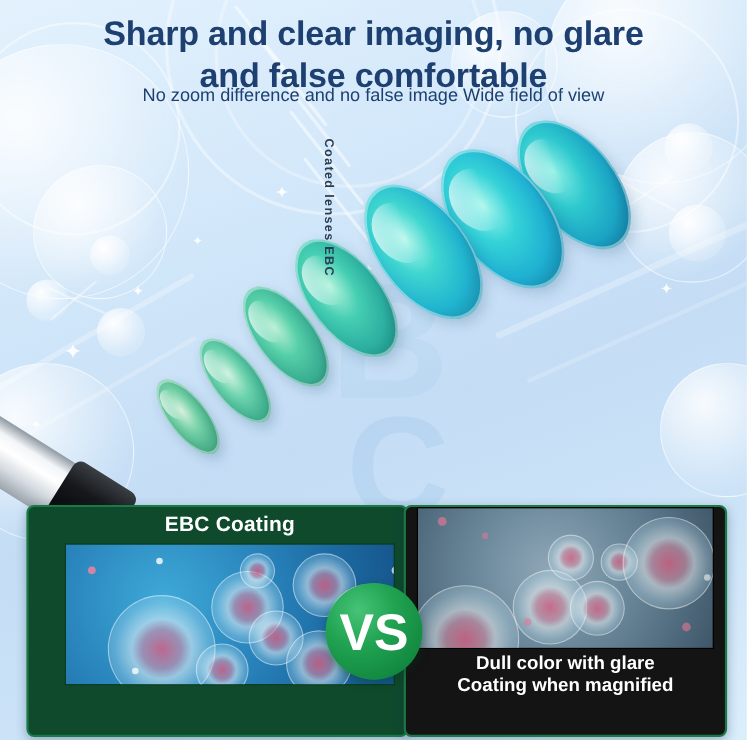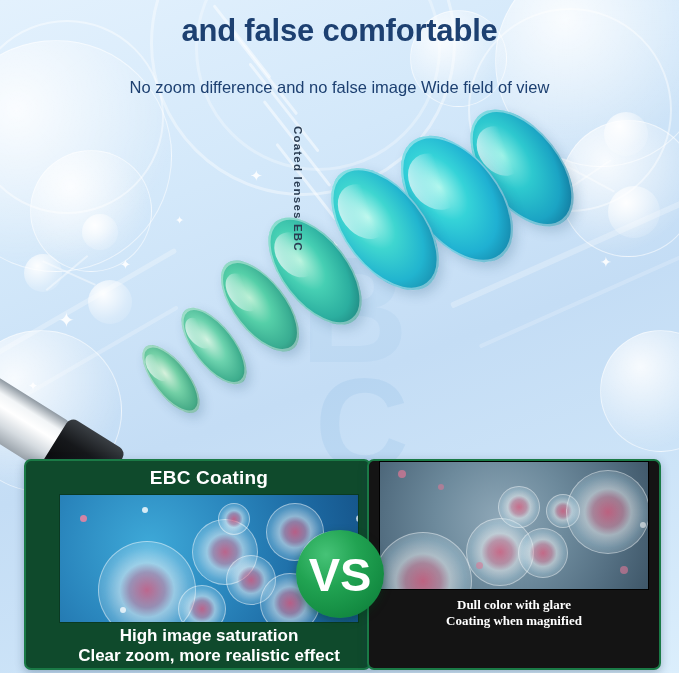--- a/index.html
+++ b/index.html
@@ -203,51 +203,48 @@
         <div class="cellA" style="left:200px;top:78px;width:58px;height:58px;"></div>
         <div class="cellA" style="left:158px;top:8px;width:30px;height:30px;"></div>
         <div class="cellA" style="left:118px;top:90px;width:46px;height:46px;"></div>
         <div class="dotA" style="left:20px;top:20px;width:7px;height:7px;background:rgba(240,130,160,.85);"></div>
         <div class="dotA" style="left:82px;top:12px;width:6px;height:6px;background:rgba(255,255,255,.8);"></div>
         <div class="dotA" style="left:272px;top:100px;width:8px;height:8px;background:rgba(240,130,160,.8);"></div>
         <div class="dotA" style="left:60px;top:112px;width:6px;height:6px;background:rgba(255,255,255,.75);"></div>
         <div class="dotA" style="left:296px;top:20px;width:7px;height:7px;background:rgba(255,255,255,.7);"></div>
       </div>
     </div>
-    <div class="cap2" style="height:45px;font-size:17px;">
-      <span>High image saturation</span>
-      <span>Clear zoom, more realistic effect</span>
-    </div>
   </div>
 
   <div class="panel panel-right" style="left:367px;top:459px;width:290px;height:207px;">
     <div class="shot" style="margin:0 10px;height:127px;border:1px solid #000;
                 background:radial-gradient(circle at 45% 45%,#8fa8b8 0%,#6d8a9c 40%,#546f82 72%,#3e5668 100%);">
       <div class="micro" style="filter:blur(.6px);opacity:.92;">
         <div class="cellA" style="left:-6px;top:70px;width:96px;height:96px;"></div>
         <div class="cellA" style="left:86px;top:56px;width:66px;height:66px;"></div>
         <div class="cellA" style="left:138px;top:66px;width:48px;height:48px;"></div>
         <div class="cellA" style="left:118px;top:24px;width:40px;height:40px;"></div>
         <div class="cellA" style="left:166px;top:32px;width:32px;height:32px;"></div>
         <div class="cellA" style="left:186px;top:8px;width:82px;height:82px;"></div>
         <div class="dotA" style="left:18px;top:8px;width:8px;height:8px;background:rgba(225,120,150,.75);"></div>
         <div class="dotA" style="left:58px;top:22px;width:6px;height:6px;background:rgba(225,120,150,.6);"></div>
         <div class="dotA" style="left:96px;top:100px;width:7px;height:7px;background:rgba(225,120,150,.6);"></div>
         <div class="dotA" style="left:240px;top:104px;width:8px;height:8px;background:rgba(225,120,150,.65);"></div>
         <div class="dotA" style="left:260px;top:60px;width:6px;height:6px;background:rgba(255,255,255,.6);"></div>
       </div>
     </div>
-    <div class="cap2" style="height:45px;font-size:13px;font-family:Liberation Serif, serif;">
+    <div class="cap2" style="height:45px;font-size:17px;">
       <span>Dull color with glare</span>
       <span>Coating when magnified</span>
     </div>
   </div>
 
   <div class="vs" style="left:296px;top:530px;width:88px;height:88px;font-size:47px;">VS</div>
 
   <div class="headline">
+    <div>Sharp and clear imaging, no glare</div>
     <div>and false comfortable</div>
   </div>
   <div class="subline">No zoom difference and no false image Wide field of view</div>
 
   <div class="vcap">Coated lenses EBC</div>
 
 </div>
 
 </body></html>

